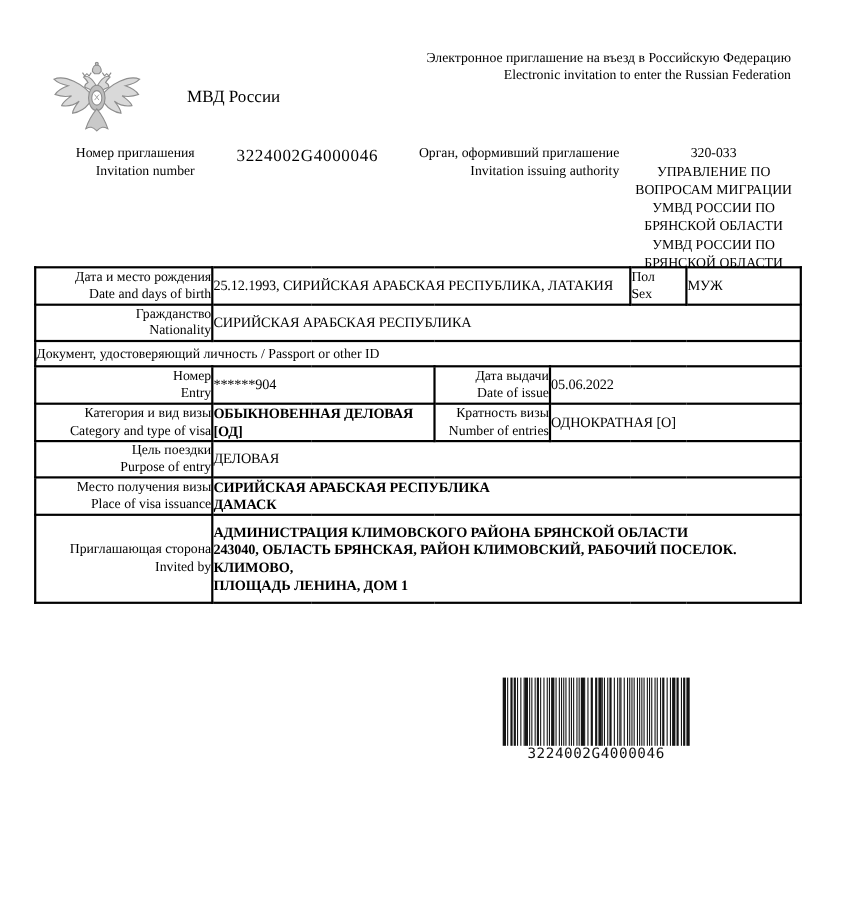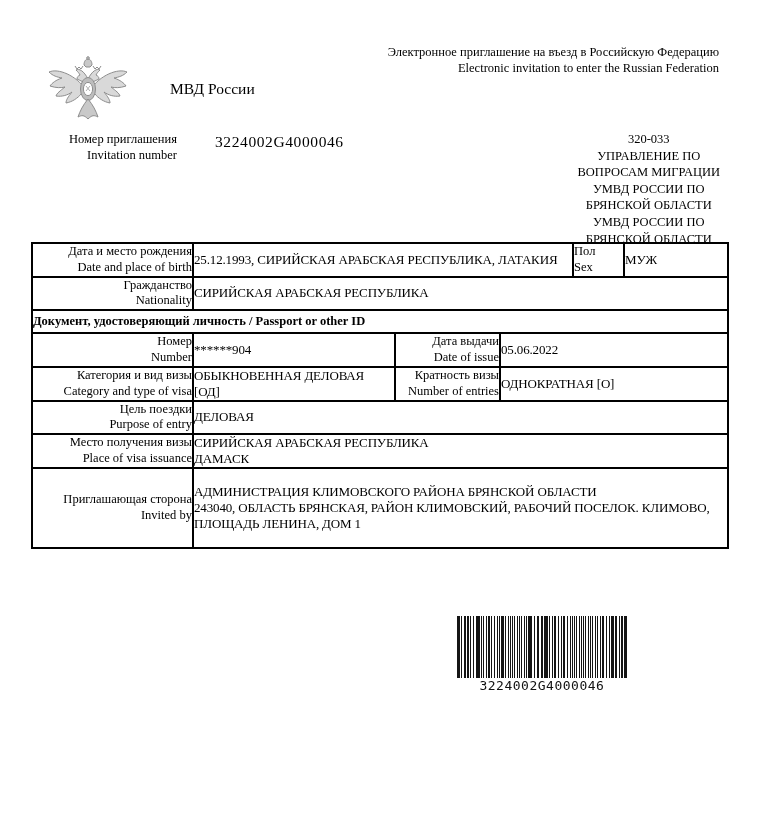--- a/index.html
+++ b/index.html
@@ -19,22 +19,22 @@
   .prelines{white-space:pre-line;}
   
   .doc-table{
     position:absolute;left:31px;top:242px;width:696px;
     border-collapse:collapse;table-layout:fixed;
   }
   .doc-table td{border:2px solid #000;vertical-align:middle;padding:0;}
   .lbl{text-align:right;font-size:12.5px;line-height:1.26;padding:2px 5px 2px 2px;}
   .lbl-left{text-align:left;font-size:12.5px;line-height:1.26;padding:2px 2px 2px 5px;vertical-align:middle;}
   .val{font-size:13px;letter-spacing:-0.15px;text-align:left;padding:2px 2px 2px 7px;white-space:nowrap;}
-  .val-lines{white-space:pre-line;}
-  .section-cell{font-size:12.5px;text-align:left;padding:2px 2px 2px 4px;font-weight:bold;}
+  .val-lines{white-space:pre-line;font-weight:bold;}
+  .section-cell{font-size:12.5px;text-align:left;padding:2px 2px 2px 4px;}
   .top-cell{vertical-align:top;padding-top:4px;}
   
   .barcode{position:absolute;left:457px;top:616px;text-align:center;}
   .bars{display:flex;height:62px;width:max-content;margin:0 auto;}
   .bars span{display:inline-block;height:100%;}
   .bc-text{font-family:"DejaVu Sans Mono","Liberation Mono",monospace;font-size:13px;letter-spacing:0.5px;margin-top:0px;color:#111;}
 </style>
 </head>
 <body>
 
@@ -63,20 +63,24 @@
     <div>Электронное приглашение на въезд в Российскую Федерацию</div>
     <div>Electronic invitation to enter the Russian Federation</div>
   </div>
 
   <div class="inv-num-label">
     <div>Номер приглашения</div>
     <div>Invitation number</div>
   </div>
   <div class="inv-num-value">3224002G4000046</div>
 
+  <div class="inv-auth-label">
+    <div>Орган, оформивший приглашение</div>
+    <div>Invitation issuing authority</div>
+  </div>
   <div class="inv-auth-value">
     <div>320-033</div>
     <div class="prelines">УПРАВЛЕНИЕ ПО
 ВОПРОСАМ МИГРАЦИИ
 УМВД РОССИИ ПО
 БРЯНСКОЙ ОБЛАСТИ
 УМВД РОССИИ ПО
 БРЯНСКОЙ ОБЛАСТИ</div>
   </div>
 
@@ -87,21 +91,21 @@
         <col style="width:112px">
       <col style="width:105px">
         <col style="width:73px">
         <col style="width:51px">
         <col style="width:104px">
     </colgroup>
     <tbody>
         <tr style="height:32px">
       <td class="lbl">
         <div>Дата и место рождения</div>
-        <div>Date and place of birth</div>
+        <div>Date and days of birth</div>
       </td>
       <td class="val" colspan="4">25.12.1993, СИРИЙСКАЯ АРАБСКАЯ РЕСПУБЛИКА, ЛАТАКИЯ</td>
       <td class="lbl-left">
         <div>Пол</div>
         <div>Sex</div>
       </td>
       <td class="val">МУЖ</td>
     </tr>
     <tr style="height:33px">
       <td class="lbl">
@@ -109,21 +113,21 @@
         <div>Nationality</div>
       </td>
       <td class="val" colspan="6">СИРИЙСКАЯ АРАБСКАЯ РЕСПУБЛИКА</td>
     </tr>
     <tr style="height:23px">
       <td class="section-cell" colspan="7">Документ, удостоверяющий личность / Passport or other ID</td>
     </tr>
     <tr style="height:31px">
       <td class="lbl">
         <div>Номер</div>
-        <div>Number</div>
+        <div>Entry</div>
       </td>
       <td class="val" colspan="2">******904</td>
       <td class="lbl">
         <div>Дата выдачи</div>
         <div>Date of issue</div>
       </td>
       <td class="val" colspan="3">05.06.2022</td>
     </tr>
     <tr style="height:34px">
       <td class="lbl">

